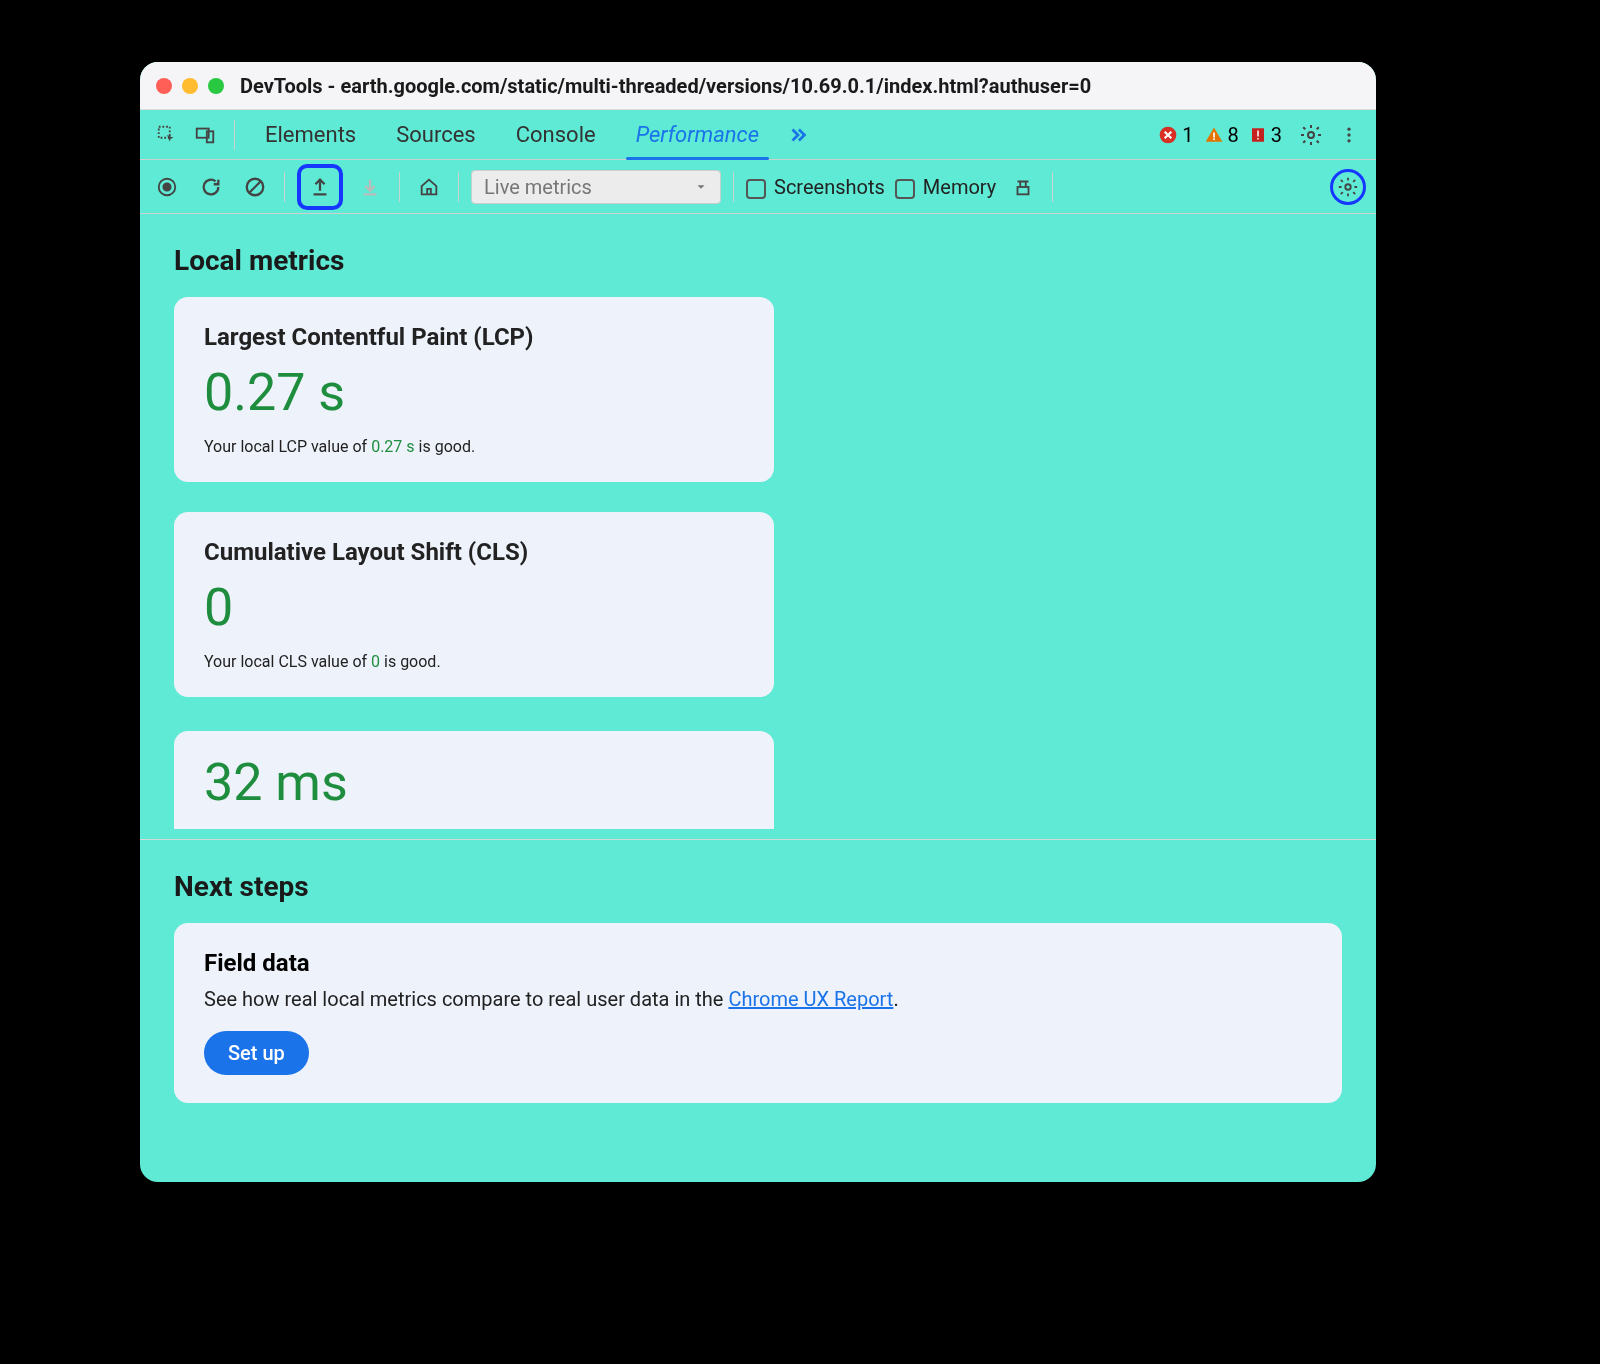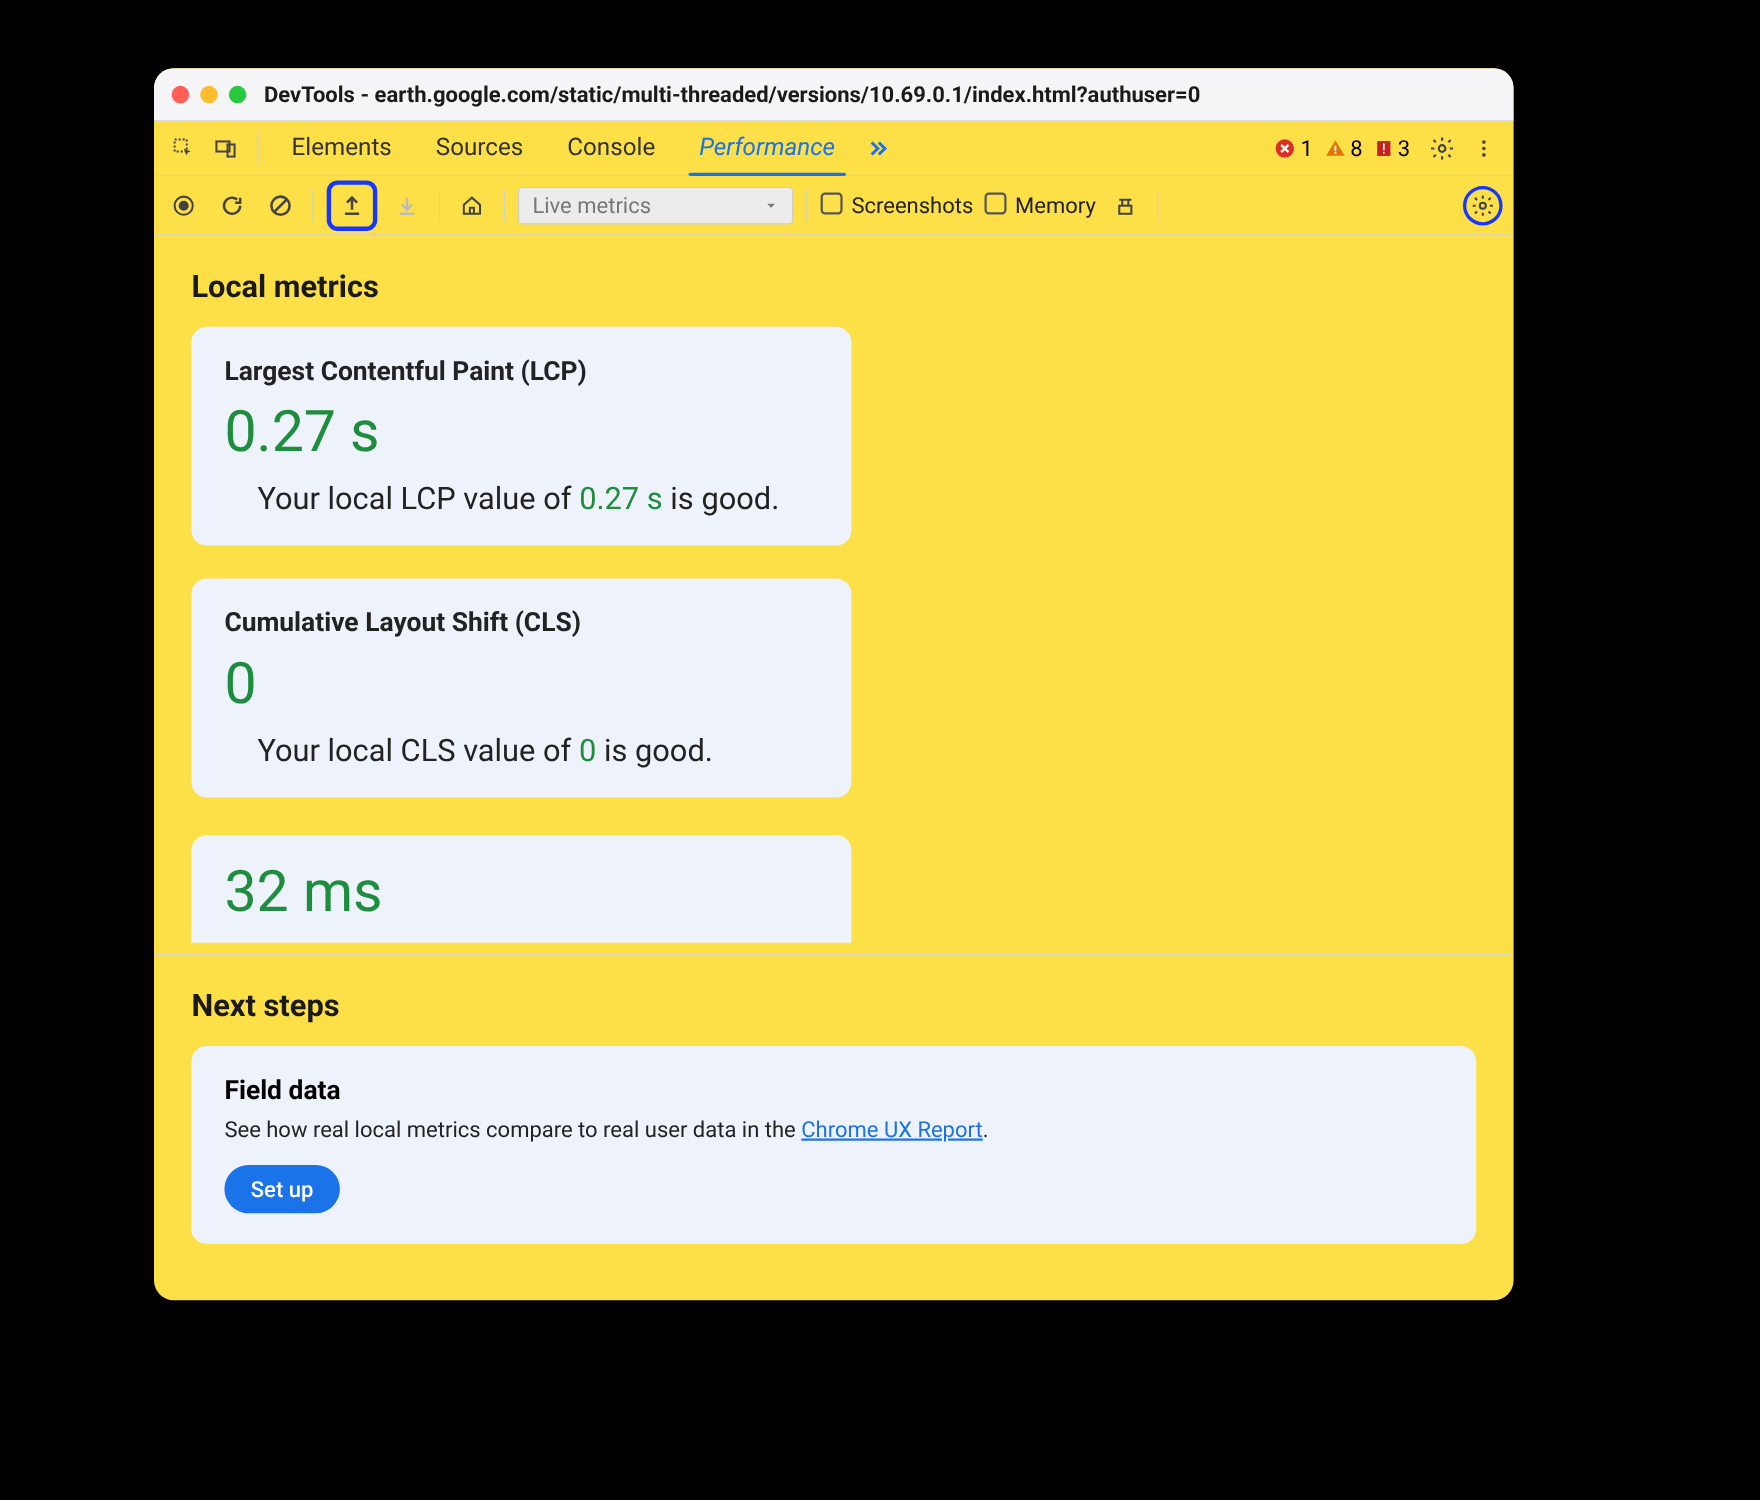--- a/index.html
+++ b/index.html
@@ -3,21 +3,21 @@
 <meta charset="utf-8">
 <style>
   * { box-sizing: border-box; margin: 0; padding: 0; font-family: -apple-system, BlinkMacSystemFont, "Segoe UI", Roboto, Helvetica, Arial, sans-serif; }
   body { background: #000; width: 1600px; height: 1364px; position: relative; }
   .window {
     position: absolute;
     left: 140px;
     top: 62px;
     width: 1236px;
     height: 1120px;
-    background: #fde047;
+    background: #5eead4;
     border-radius: 18px;
     overflow: hidden;
     box-shadow: 0 25px 70px rgba(0,0,0,.6);
     display: flex;
     flex-direction: column;
   }
   .titlebar {
     height: 48px;
     background: #f5f5f7;
     display: flex;
@@ -81,21 +81,21 @@
     flex: 0 0 250px;
     height: 34px;
     background: #ececec;
     border: 1px solid #ccc;
     border-radius: 4px;
     display: flex; align-items: center; justify-content: space-between;
     padding: 0 12px;
     color: #777;
     font-size: 20px;
   }
-  .chk { display:flex; align-items:flex-start; gap:8px; font-size:20px; color:#222;}
+  .chk { display:flex; align-items:flex-end; gap:8px; font-size:20px; color:#222;}
   .chkbox { width:20px; height:20px; border:2px solid #555; border-radius:4px; }
   .highlight-blue {
     border: 4px solid #1637ff;
     border-radius: 10px;
     padding: 2px;
   }
   .toolbar .iconbtn.disabled { color: #bbb; }
   .gear-highlight {
     width: 36px; height: 36px;
     border: 3px solid #1637ff;
@@ -109,21 +109,21 @@
   .section h2 { font-size: 28px; font-weight: 700; color: #1a1a1a; margin-bottom: 20px; }
   .cards { display:flex; gap: 30px; flex-wrap: wrap; }
   .card {
     background: #eef2fb;
     border-radius: 14px;
     padding: 26px 30px;
     width: 600px;
   }
   .card h3 { font-size: 24px; font-weight: 700; color: #222; margin-bottom: 16px; }
   .card .big { font-size: 52px; font-weight: 400; color: #1e8e3e; line-height:1; margin-bottom: 18px; }
-  .card .desc { font-size: 28px; color: #222; margin-left: 30px; }
+  .card .desc { font-size: 16px; color: #222; }
   .card .desc .good { color:#1e8e3e; }
   .card.half { width: 600px; }
   .card.cut { border-bottom-left-radius:0; border-bottom-right-radius:0; padding-bottom: 20px;}
   hr.sep { border:none; border-top:1px solid #d8d8d8; margin: 0; }
 
   .fieldcard {
     background: #eef2fb;
     border-radius: 14px;
     padding: 26px 30px 28px;
   }

